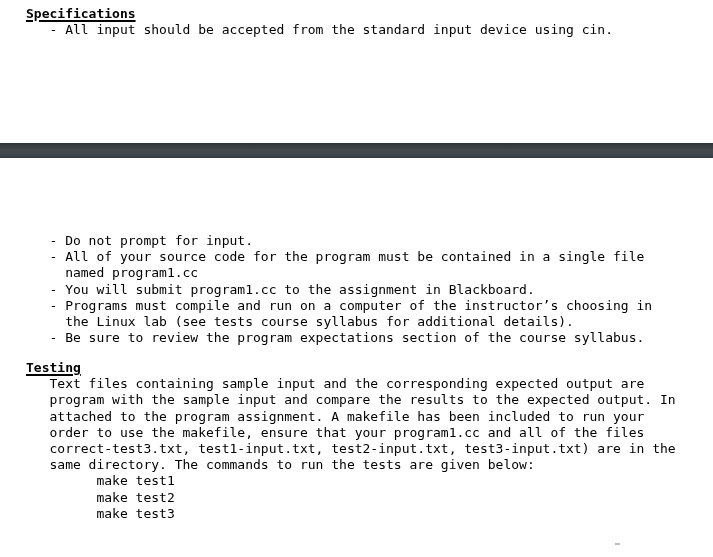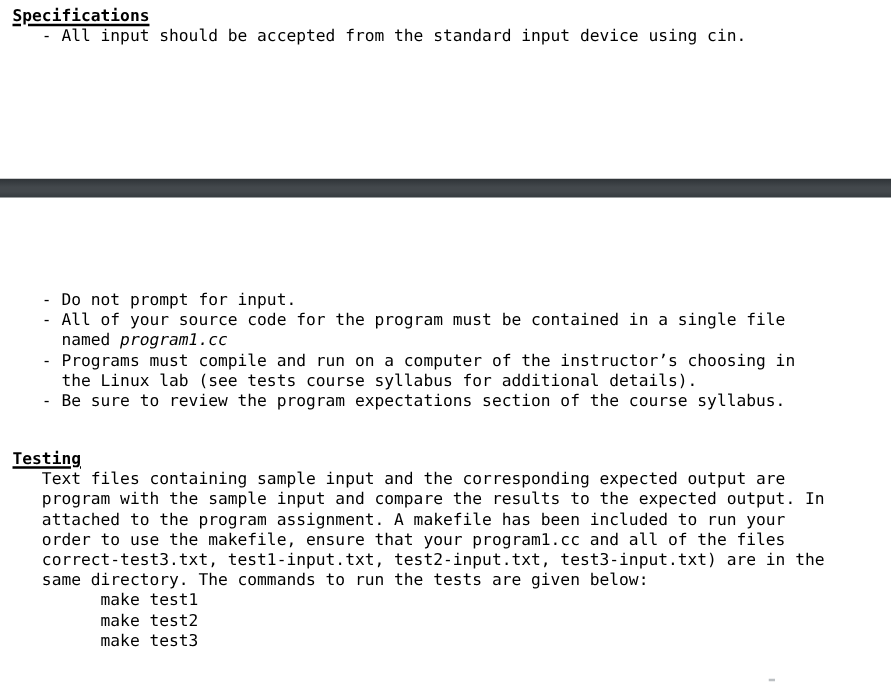--- a/index.html
+++ b/index.html
@@ -13,37 +13,36 @@
     height: 557px;
     overflow: hidden;
     background: #ffffff;
     font-family: "DejaVu Sans Mono", "Liberation Mono", monospace;
     font-size: 13px;
     line-height: 16.2px;
     color: #000000;
   }
   .block {
     position: absolute;
-    left: 10px;
+    left: 26px;
     right: 0;
   }
   .block-a { top: 6px; }
   .block-b { top: 233px; }
   .block-c { top: 360px; }
   .row {
     white-space: pre;
   }
   .row.h .seg {
     font-weight: bold;
     text-decoration: underline;
     text-decoration-thickness: 1.5px;
     text-underline-offset: 2px;
   }
   .seg.i {
-    font-style: italic;
   }
   .sepbar {
     position: absolute;
     left: 0;
     top: 143px;
     width: 713px;
     height: 15px;
     background: #3f4448; 
   }
   .artifact {
@@ -61,20 +60,21 @@
 <div class="doc" style="background: rgb(255, 255, 255); color: rgb(0, 0, 0);">
   <div class="block block-a">
       <div class="row h"><span class="seg">Specifications</span></div>
       <div class="row"><span class="seg">   - All input should be accepted from the standard input device using cin.</span></div>
     </div>
   <div class="sepbar" style="background: linear-gradient(rgb(46, 51, 55) 0%, rgb(67, 72, 76) 45%, rgb(67, 72, 76) 70%, rgb(53, 59, 63) 100%);"></div>
   <div class="block block-b">
       <div class="row"><span class="seg">   - Do not prompt for input.</span></div>
       <div class="row"><span class="seg">   - All of your source code for the program must be contained in a single file</span></div>
       <div class="row"><span class="seg">     named </span><span class="seg i">program1.cc</span></div>
+      <div class="row"><span class="seg">   - You will submit </span><span class="seg i">program1.cc</span><span class="seg"> to the assignment in Blackboard.</span></div>
       <div class="row"><span class="seg">   - Programs must compile and run on a computer of the instructor’s choosing in</span></div>
       <div class="row"><span class="seg">     the Linux lab (see tests course syllabus for additional details).</span></div>
       <div class="row"><span class="seg">   - Be sure to review the program expectations section of the course syllabus.</span></div>
     </div>
   <div class="block block-c">
       <div class="row h"><span class="seg">Testing</span></div>
       <div class="row"><span class="seg">   Text files containing sample input and the corresponding expected output are</span></div>
       <div class="row"><span class="seg">   program with the sample input and compare the results to the expected output. In</span></div>
       <div class="row"><span class="seg">   attached to the program assignment. A makefile has been included to run your</span></div>
       <div class="row"><span class="seg">   order to use the makefile, ensure that your program1.cc and all of the files</span></div>

